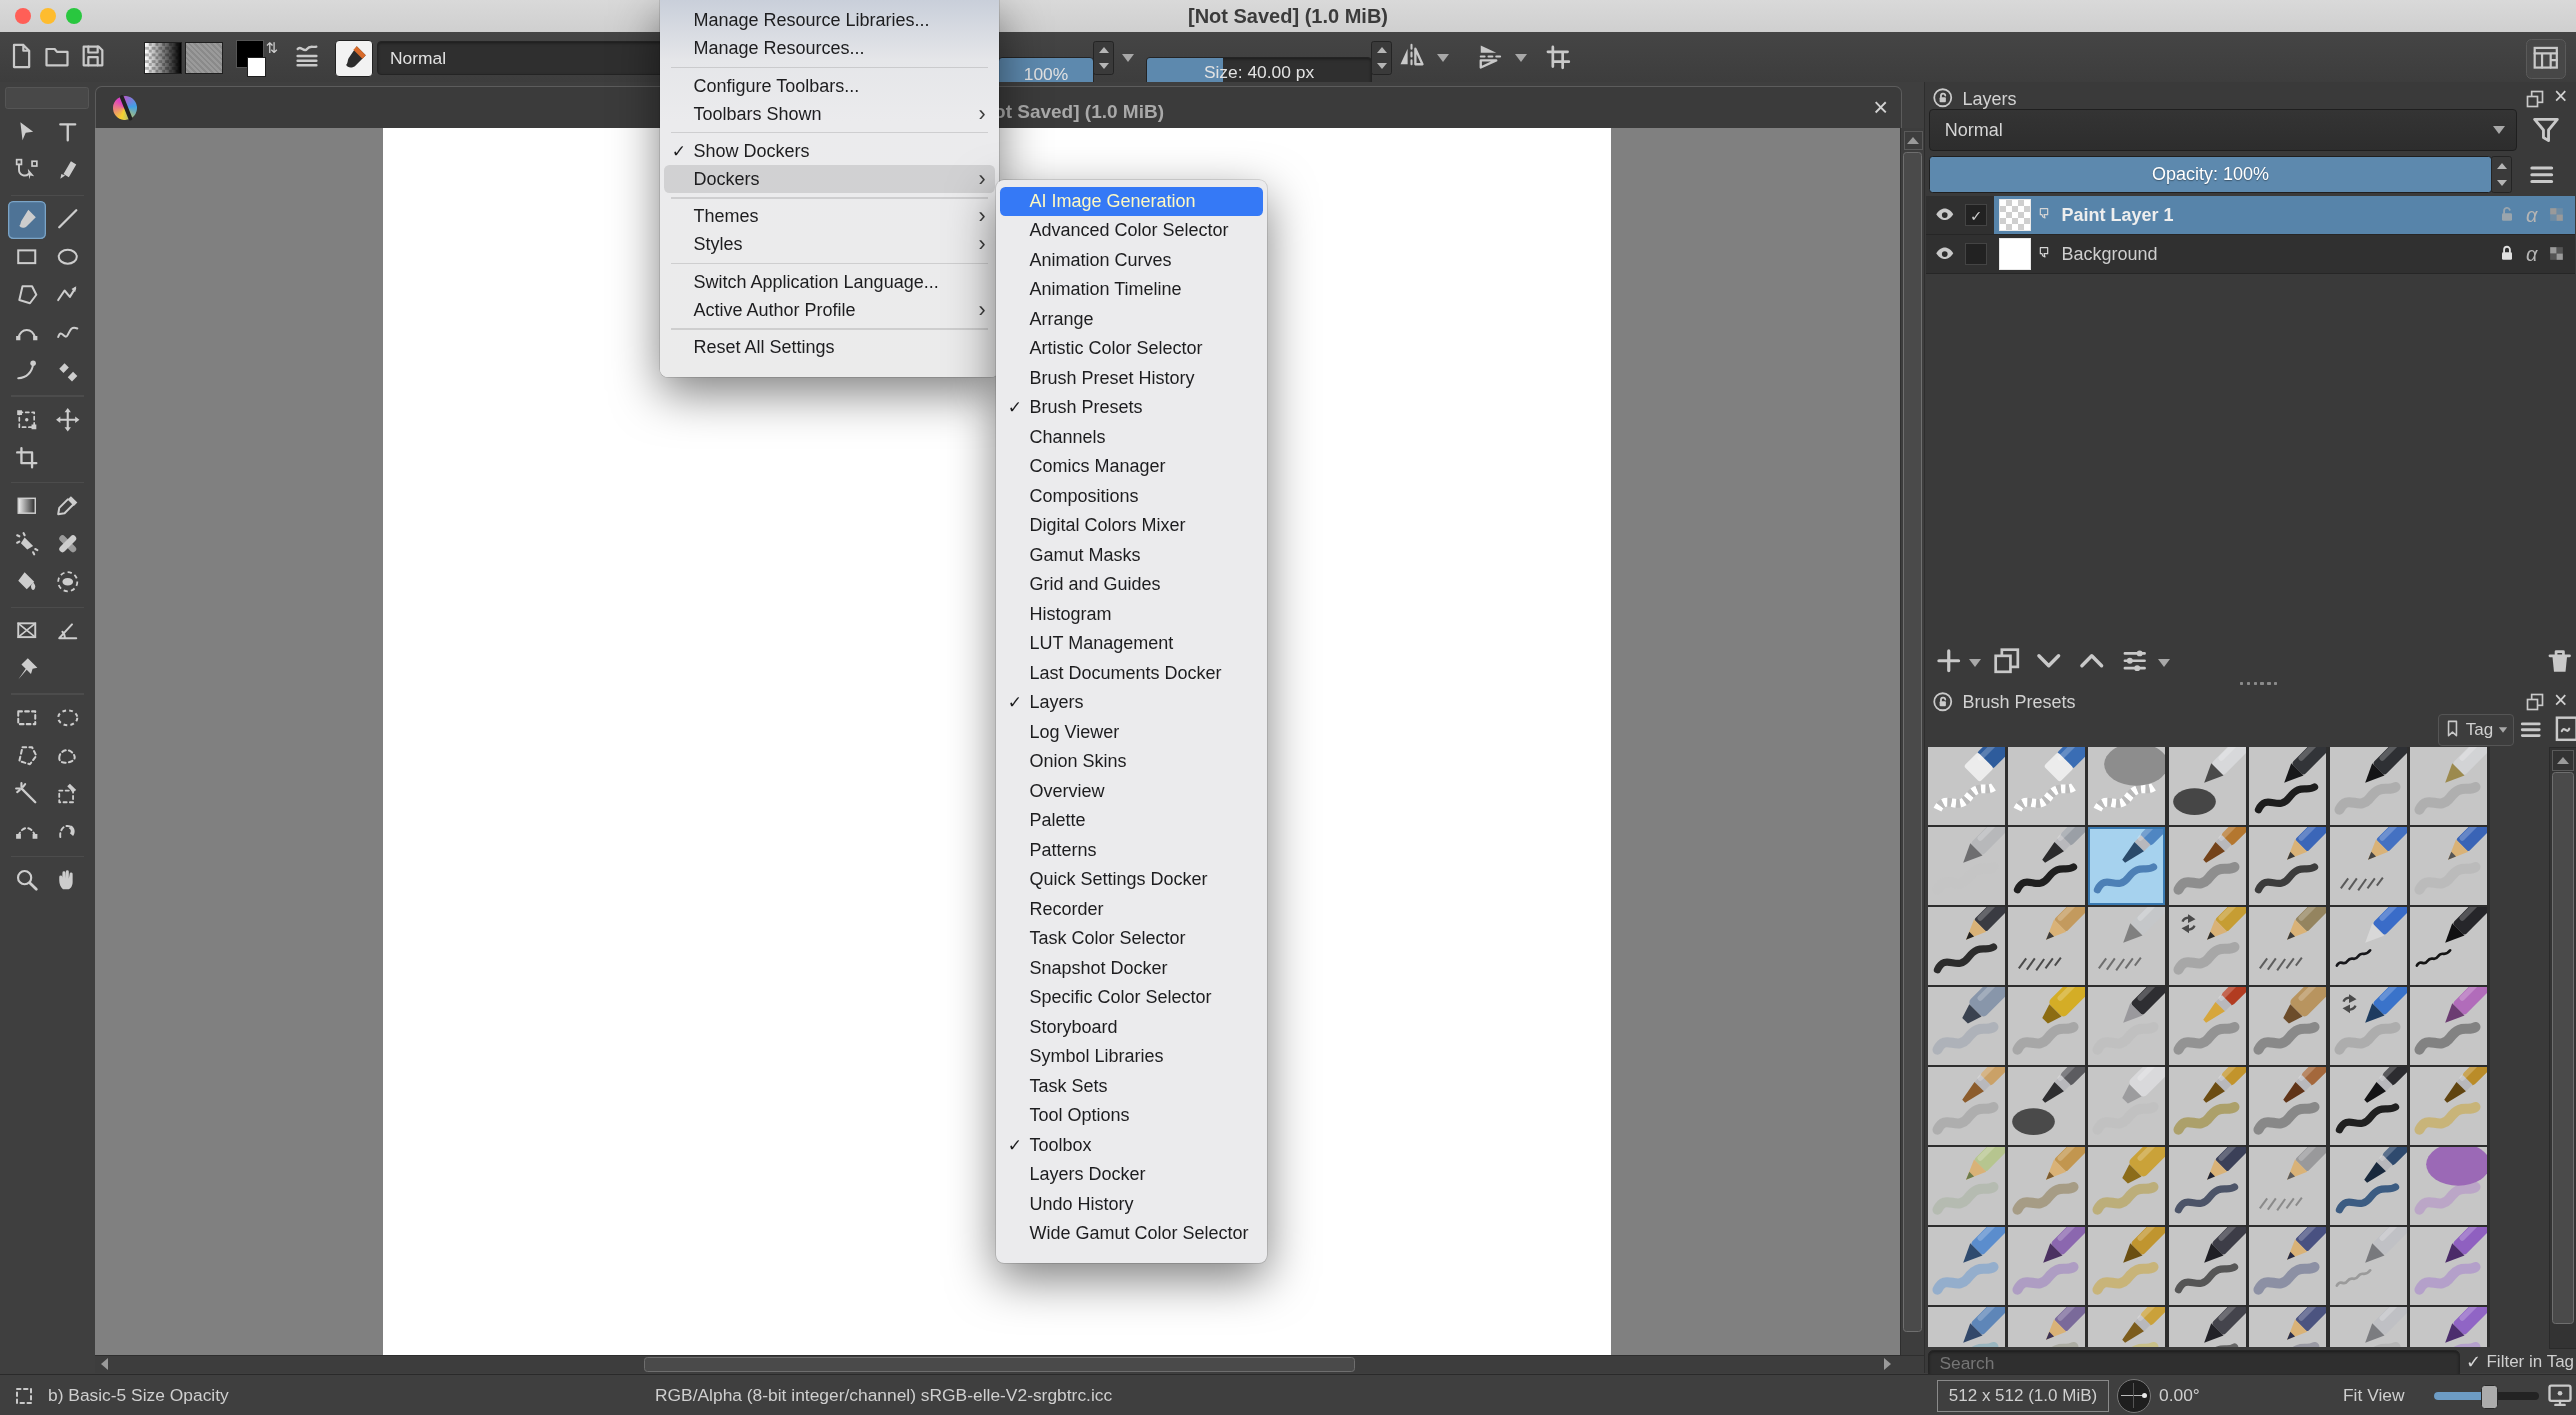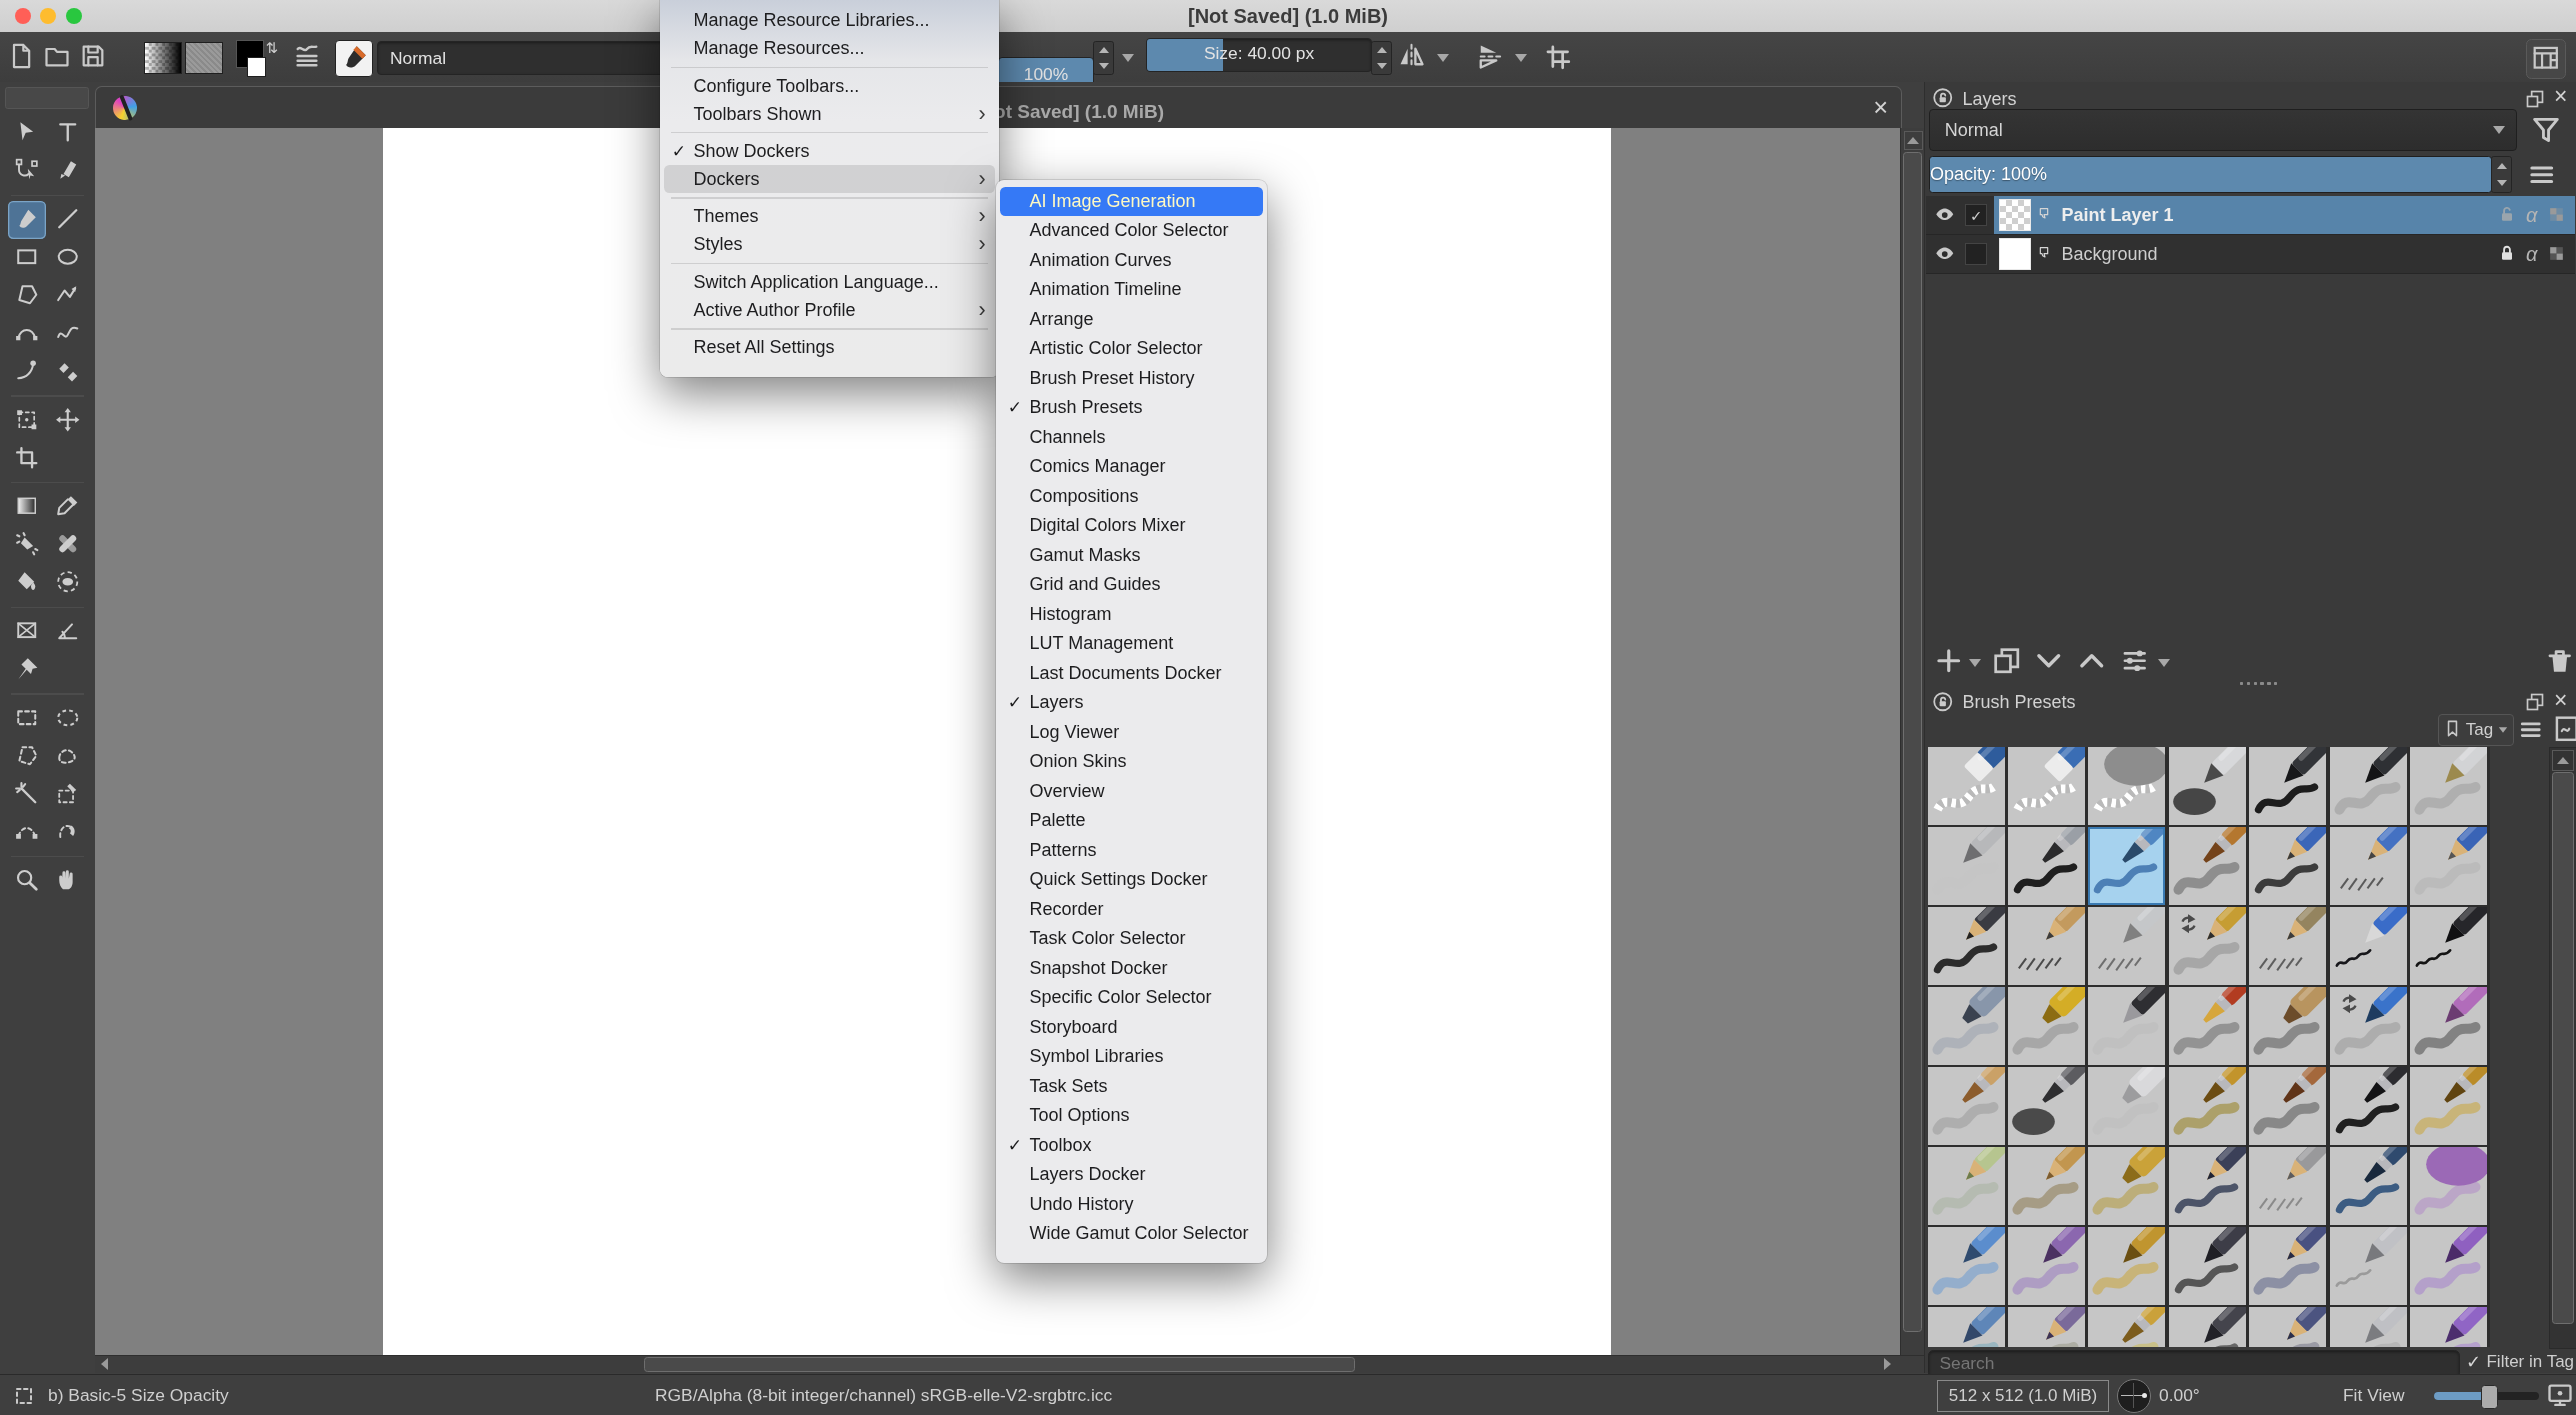--- a/index.html
+++ b/index.html
@@ -34,21 +34,21 @@
   #canvas-surround{left:0;top:46px;width:1805px;height:1228px;background:#808080;overflow:hidden}
   #canvas-page{left:288px;top:0;width:1228px;height:1228px;background:#ffffff}
   .sb{background:#3d3d3d}
   .sb-thumb{background:#4a4a4a;border:1.3px solid #6e6e6e;border-radius:3.4px}
   
   #rightpanel{left:1924px;top:82px;width:652px;height:1291px;background:#3a3a3a;border-left:1.3px solid #2e2e2e}
   .dock-title{font-size:18px;color:#d2d2d2}
   .dd{background:linear-gradient(#343434,#2d2d2d);border:1.3px solid #1f1f1f;border-radius:4px;display:flex;align-items:center}
   .dd .val{font-size:18px;color:#d5d5d5;padding-left:14.8px;flex:1}
   .layer-row{left:1.3px;width:649px;display:flex;align-items:center}
-  #opacity-bar{background:#5d89ae;border:1.3px solid #1f1f1f;border-radius:3.4px;display:flex;align-items:center;
+  #opacity-bar{background:#5d89ae;border:1.3px solid #1f1f1f;border-radius:3.4px;display:flex;align-items:center;justify-content:center;
                font-size:18px;color:#fff;text-shadow:0 0.7px 1.3px rgba(0,0,0,.4)}
   .thumb-checker{background:conic-gradient(#cfcfcf 90deg,#fff 90deg 180deg,#cfcfcf 180deg 270deg,#fff 270deg) 0 0/12px 12px;border:1.3px solid #e8e8e8}
   .thumb-white{background:#fff;border:1.3px solid #e8e8e8}
   
   #brush-grid{left:1927px;top:747px;width:562px;height:600px;overflow:hidden;background:#2d2d2d;display:grid;
               grid-template-columns:repeat(7,77px);grid-auto-rows:78px;gap:2px 3.4px}
   .tile{width:77px;height:78px;background:#c6c6c6;overflow:hidden}
   .tile.sel{background:#a6d2ee;outline:2.7px solid #3a7ab2;outline-offset:-2.7px}
   
   #statusbar{left:0;top:1374px;width:2576px;height:42px;background:#3f3f3f;border-top:1.3px solid #2a2a2a;font-size:17.4px;color:#cfcfcf}
@@ -128,21 +128,21 @@
 
   <div class="abs" style="left:998px;top:25px;width:94px;height:32px;background:#5d89ae;border:1.3px solid #242424;border-radius:4px;display:flex;align-items:center;justify-content:center">
     <span class="slider-text">100%</span>
   </div>
   <div class="abs spinbox" style="left:1093px;top:9.4px;height:32px">
       <span class="tri-up"></span>
       <span class="tri-dn"></span>
     </div>
   <div class="abs tri-dd" style="left:1122px;top:21.5px"></div>
 
-  <div class="abs inset" style="left:1146px;top:6px;width:224px;height:32px;overflow:hidden">
+  <div class="abs inset" style="left:1146px;top:25px;width:224px;height:32px;overflow:hidden">
     <div class="abs" style="left:0;top:0;width:76px;height:32px;background:#5d89ae"></div>
     <div class="abs slider-text" style="left:0;width:224px;text-align:center;line-height:29.5px">Size: 40.00 px</div>
   </div>
   <div class="abs spinbox" style="left:1371px;top:9.4px;height:32px">
       <span class="tri-up"></span>
       <span class="tri-dn"></span>
     </div>
 
   <div class="abs tb-ico" style="left:1397px">
       <i><svg viewBox="0 0 24 24" width="31" height="31">

